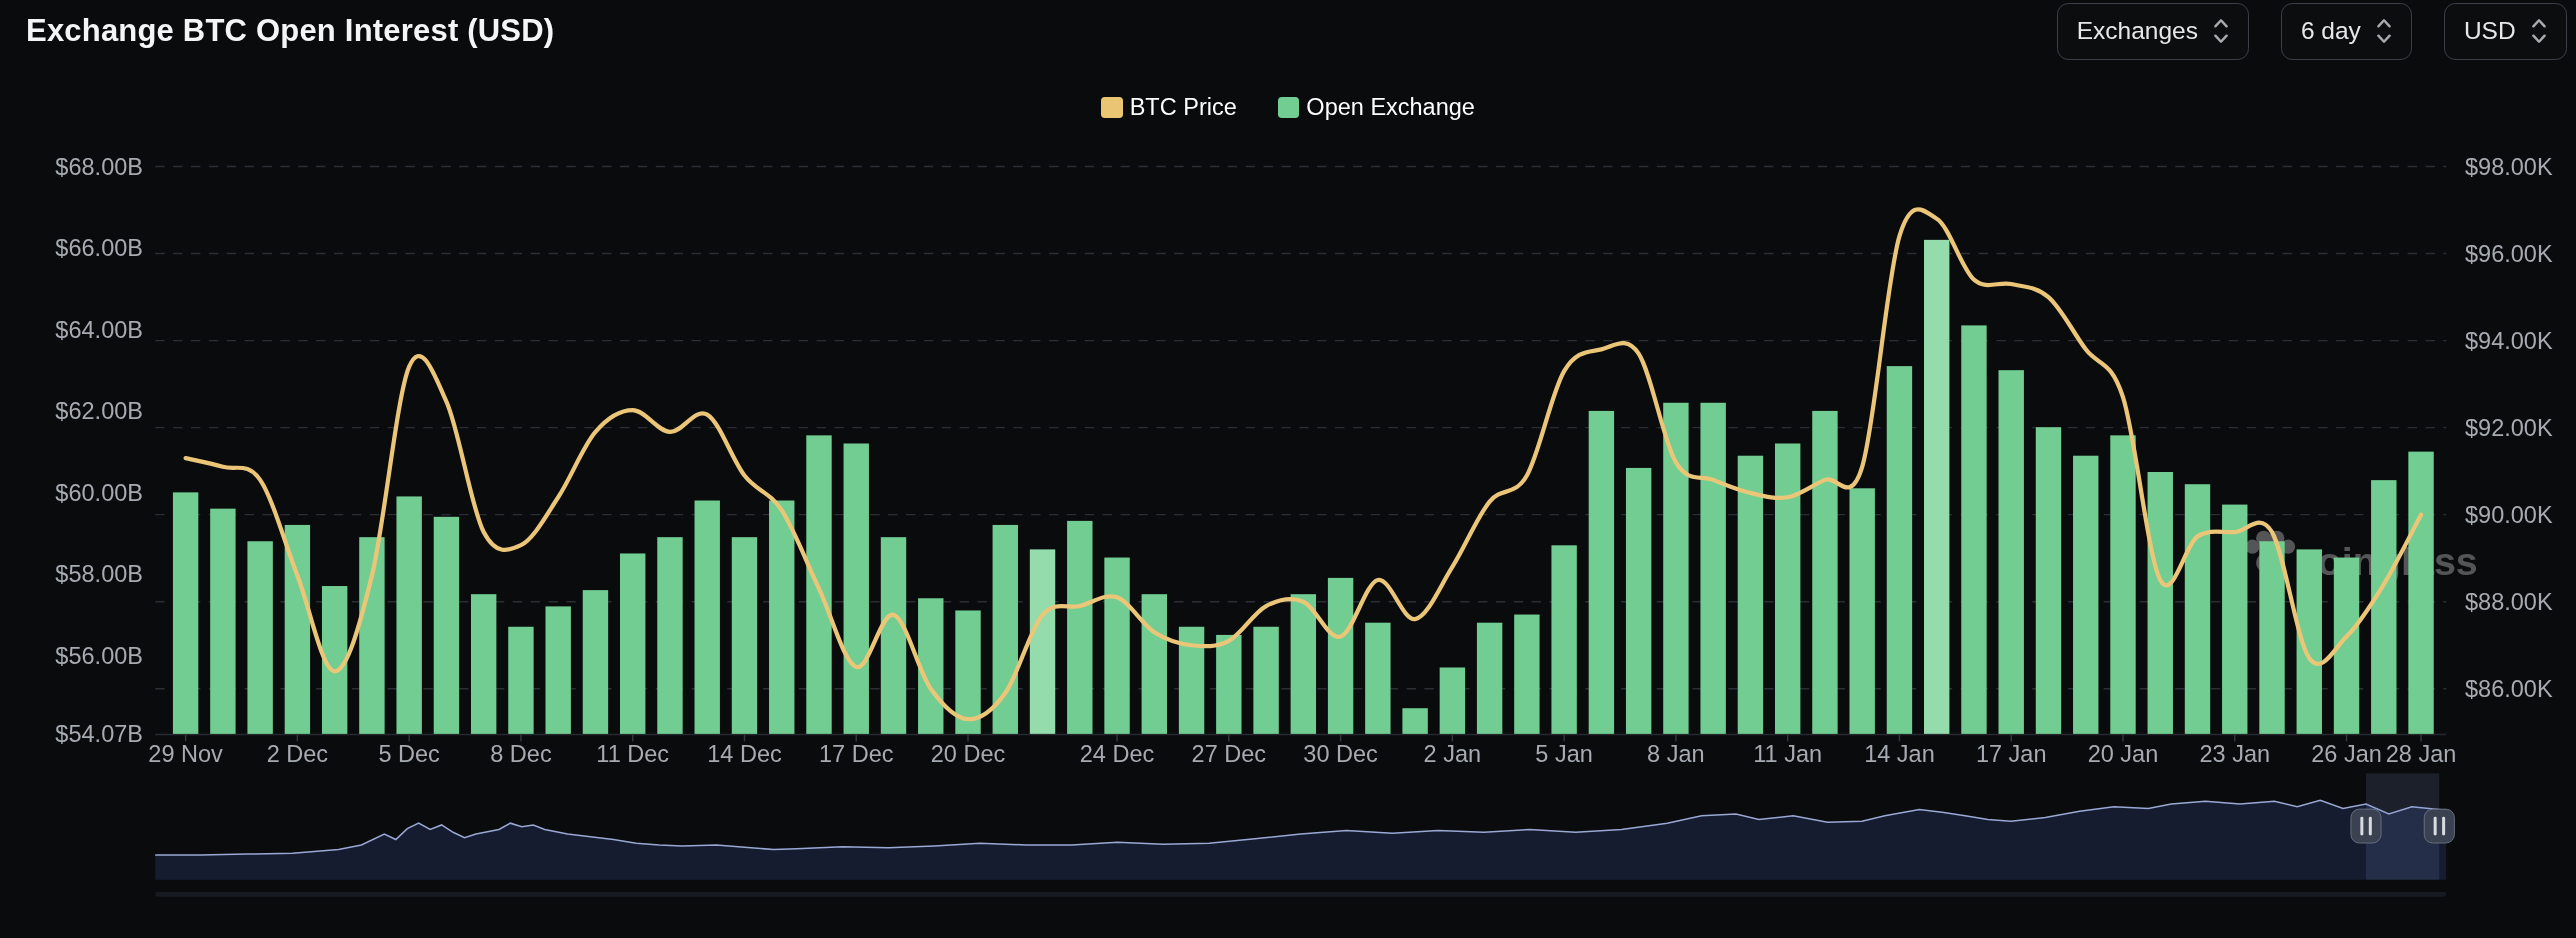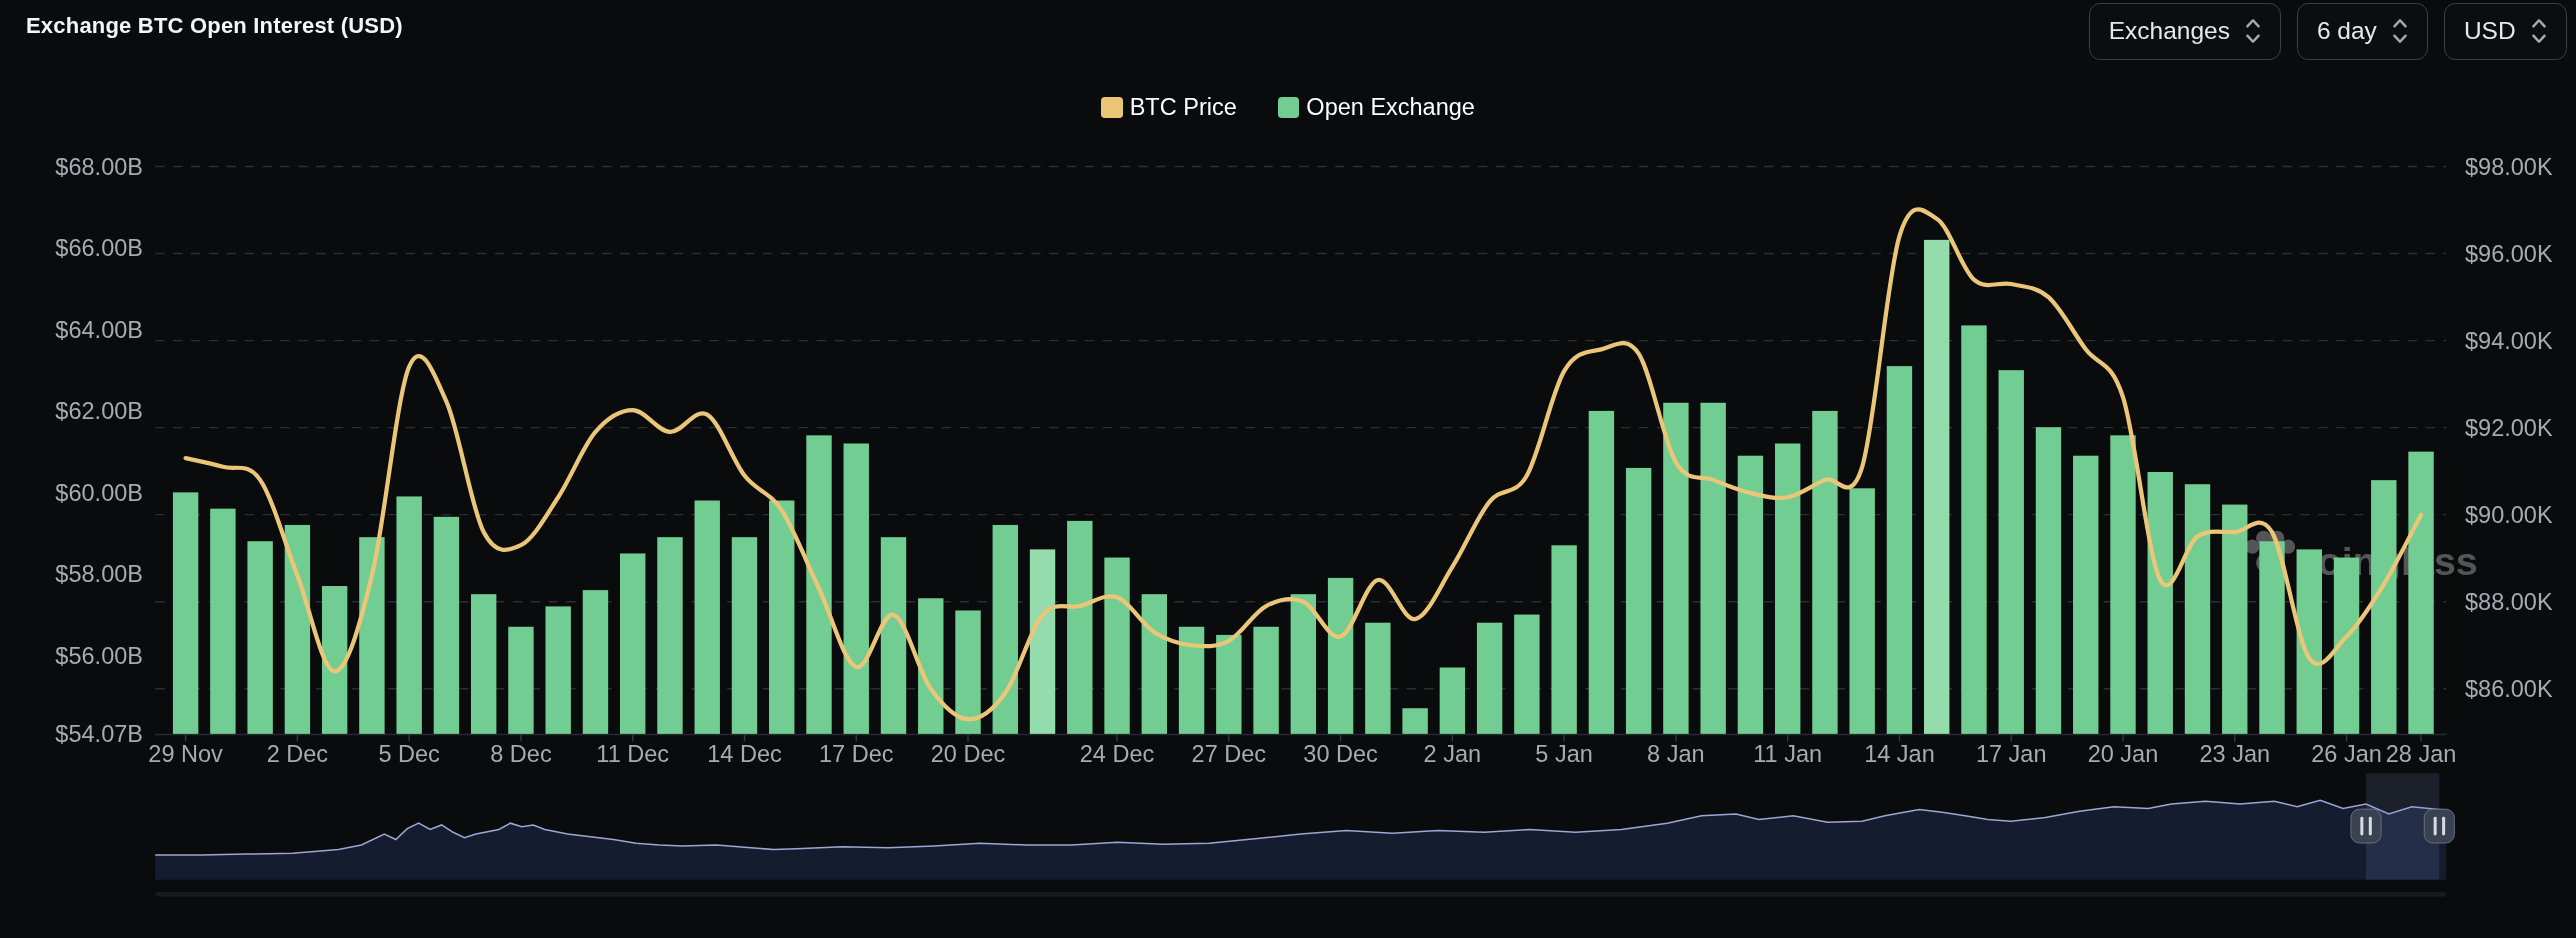--- a/index.html
+++ b/index.html
@@ -1,20 +1,20 @@
 <!DOCTYPE html>
 <html style="font-size:15px"><head>
 <meta charset="utf-8">
 <style>
   html,body{margin:0;padding:0;background:#0a0b0d;}
   .stage{position:relative;width:2576px;height:939px;background:#0a0b0d;overflow:hidden;
          font-family:"Liberation Sans",sans-serif;}
   .hdr{position:absolute;left:0;top:0;width:100%;height:66px;}
-  .title{position:absolute;left:26px;top:13px;font-size:22px;font-weight:700;color:#f4f5f6;letter-spacing:0.2px;}
-  .controls{position:absolute;right:9.4px;top:2.8px;display:flex;gap:16px;}
+  .title{position:absolute;left:26px;top:13px;font-size:31px;font-weight:700;color:#f4f5f6;letter-spacing:0.2px;}
+  .controls{position:absolute;right:9.4px;top:2.8px;display:flex;gap:32px;}
   .selbtn{display:flex;align-items:center;gap:15px;height:55px;padding:0 19px;border:1.4px solid #3b3f47;
           border-radius:11.3px;color:#e6e8ea;font-size:24.5px;cursor:pointer;background:rgba(255,255,255,0.01);}
   .selbtn svg{opacity:.8}
   .legend{position:absolute;left:0;top:94px;width:100%;display:flex;justify-content:center;gap:41px;}
   .leg-item{display:flex;align-items:center;gap:7px;cursor:pointer;}
   .leg-swatch{width:21.6px;height:21.6px;border-radius:3.8px;}
   .leg-label{color:#ffffff;font-size:23.5px;}
   svg.chart{position:absolute;left:0;top:0;}
   text{font-family:"Liberation Sans",sans-serif;}
 </style>

